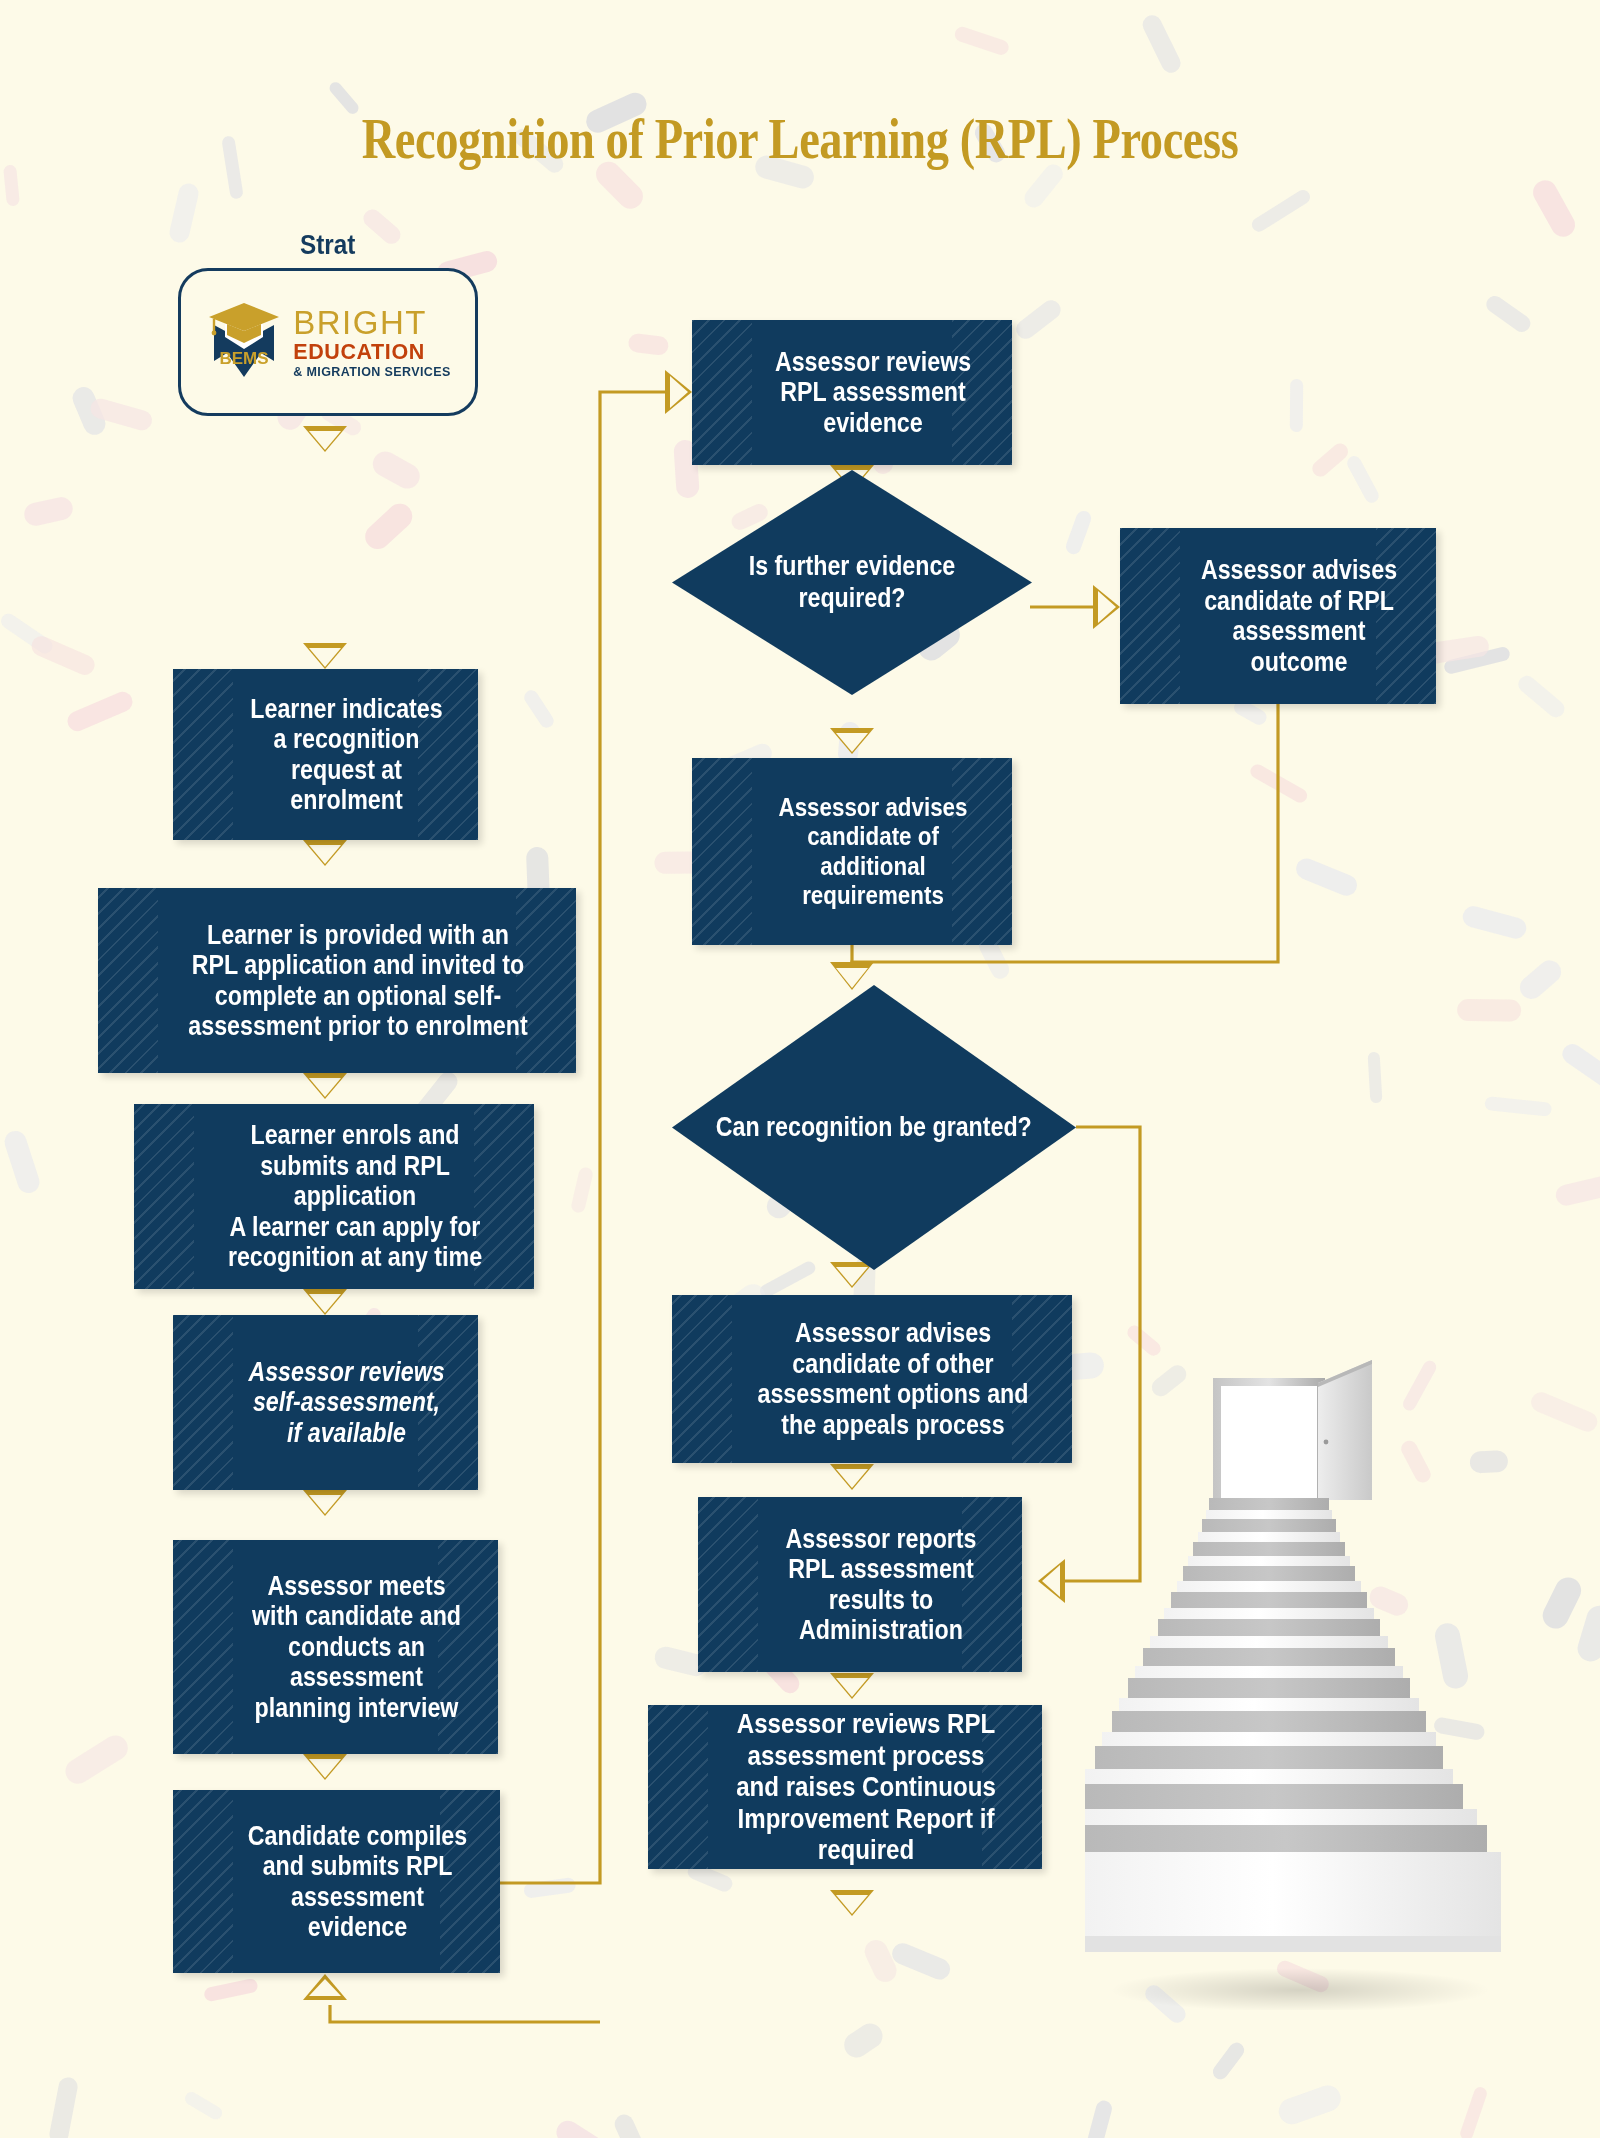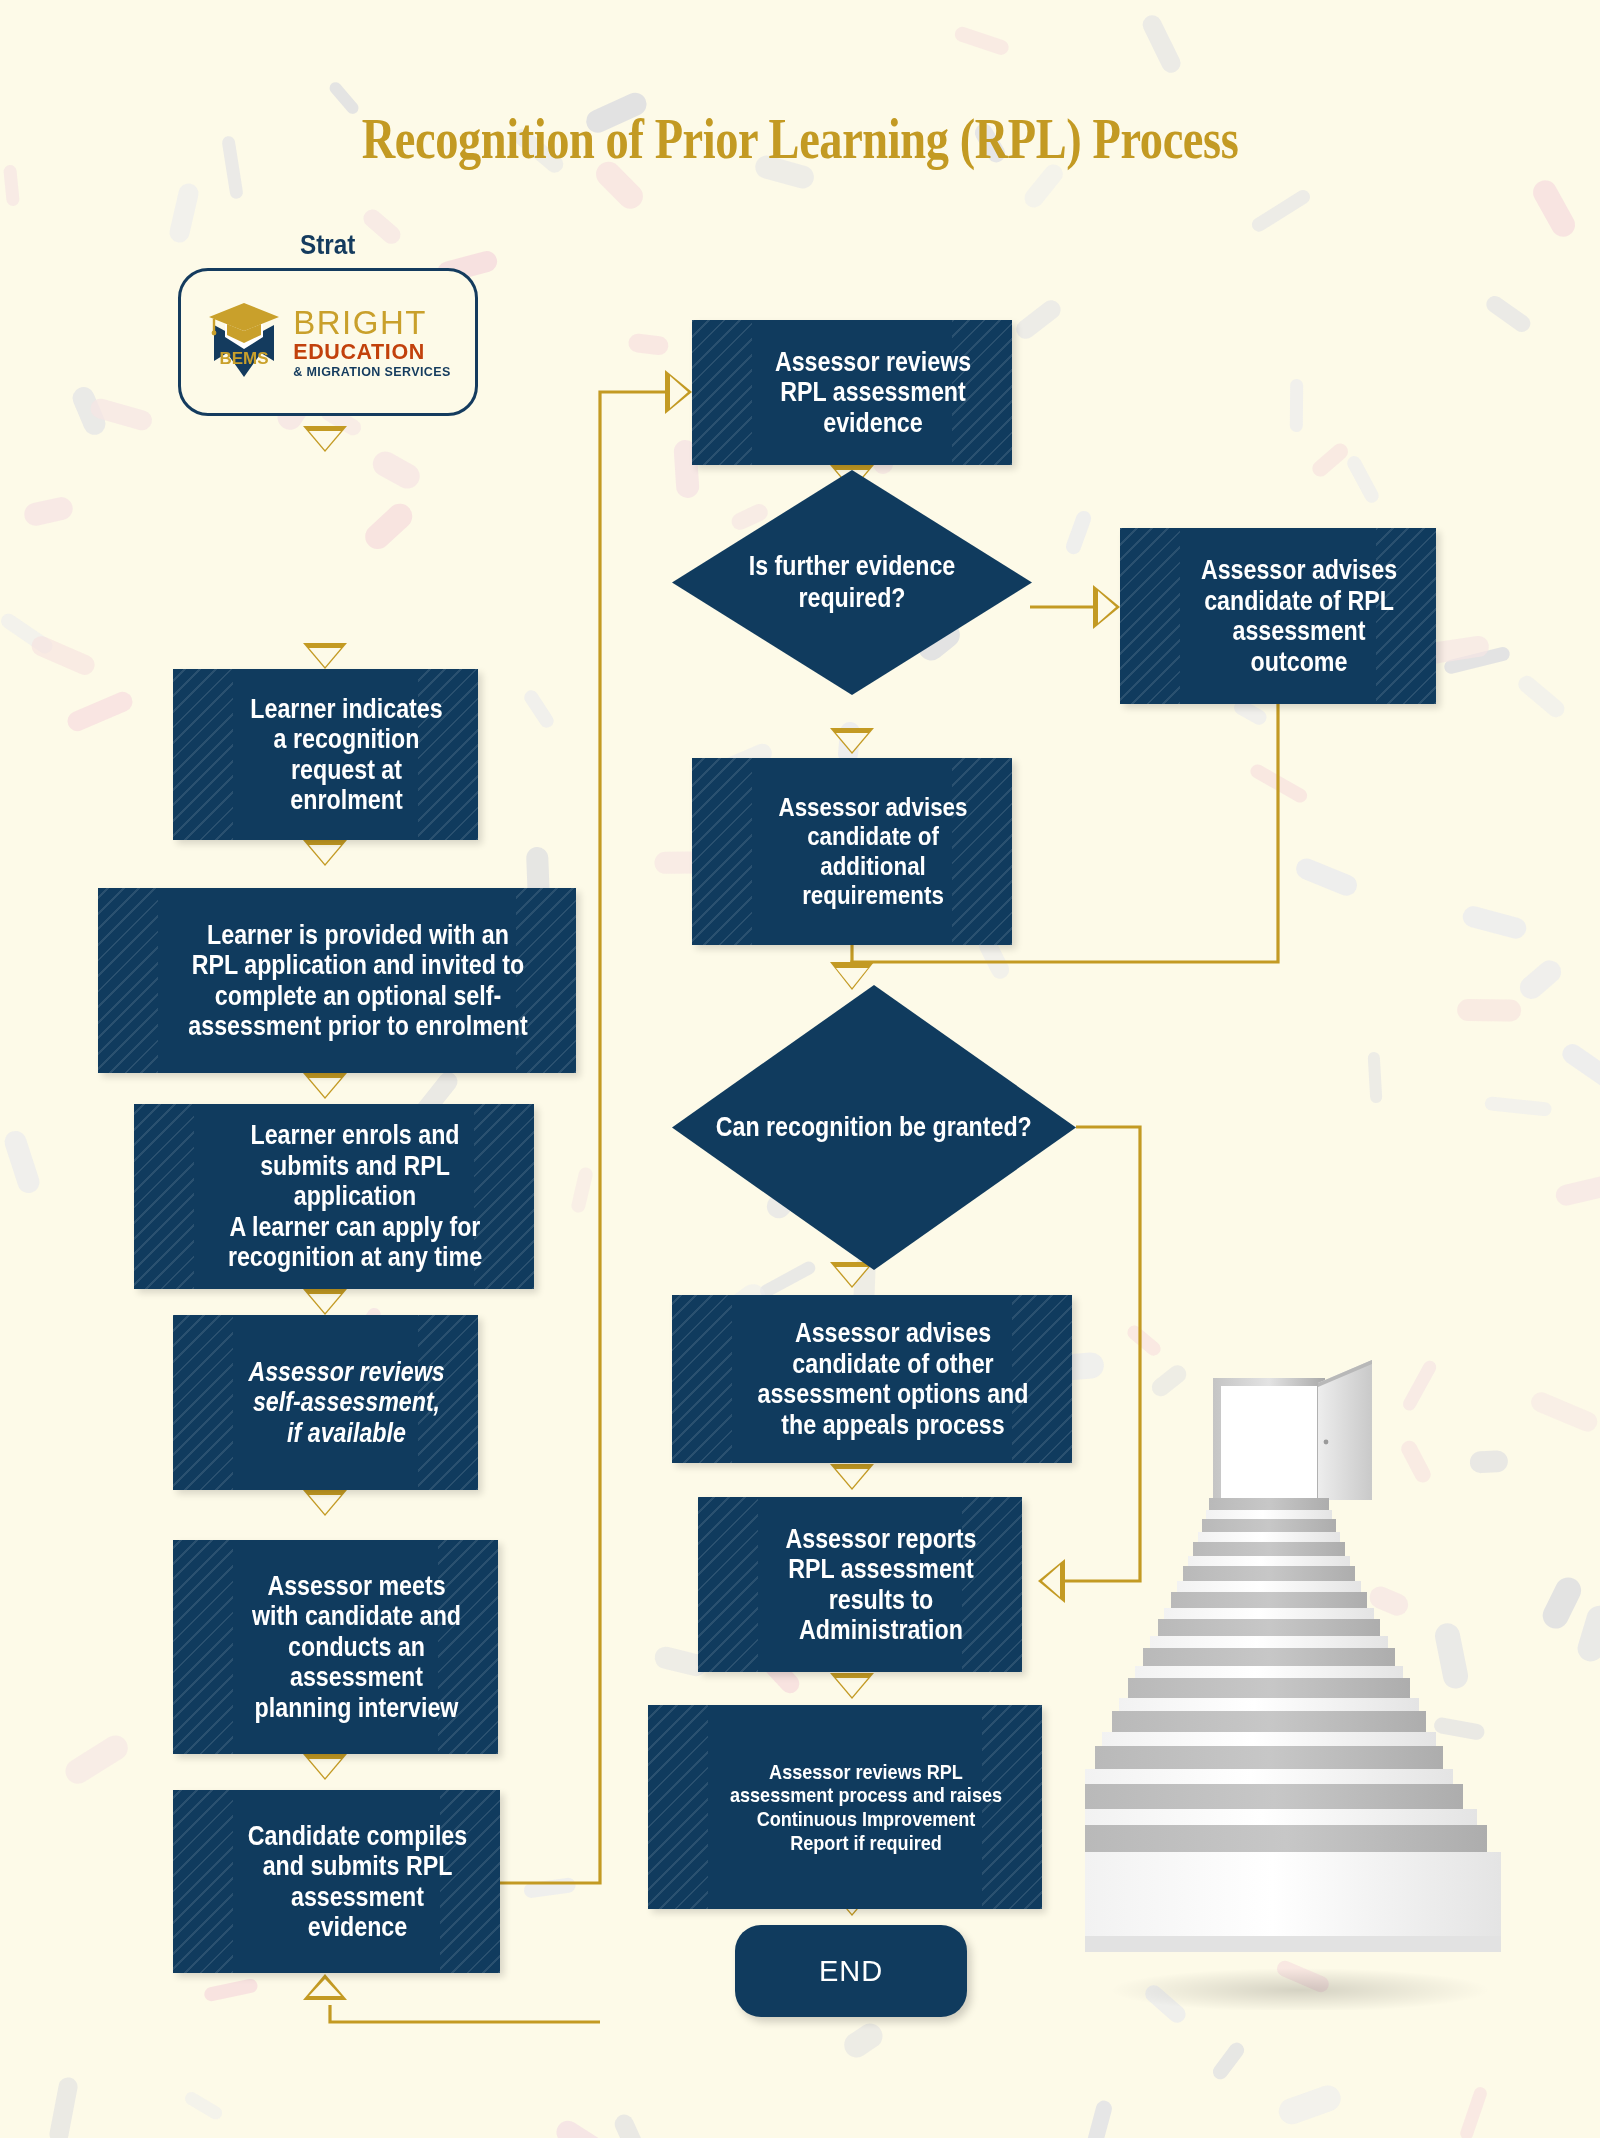--- a/index.html
+++ b/index.html
@@ -396,27 +396,24 @@
   </div>
 
   <div class="node" style="left:672px;top:1295px;width:400px;height:168px;font-size:27px;">
     <div class="inner"><span>Assessor advises candidate of other assessment options and the appeals process</span></div>
   </div>
 
   <div class="node" style="left:698px;top:1497px;width:324px;height:175px;font-size:27px;">
     <div class="inner"><span>Assessor reports RPL assessment results to Administration</span></div>
   </div>
 
-  <div class="node" style="left:648px;top:1705px;width:394px;height:204px;font-size:21px;">
+  <div class="node" style="left:648px;top:1705px;width:394px;height:164px;font-size:28px;">
     <div class="inner"><span>Assessor reviews RPL assessment process and raises Continuous Improvement Report if required</span></div>
   </div>
 
-  <div id="end-pill" style="left:735px;top:1925px;width:232px;height:92px;font-size:29px;">
-    <span>END</span>
-  </div>
 
   <div class="node" style="left:1120px;top:528px;width:316px;height:176px;font-size:27px;">
     <div class="inner"><span>Assessor advises candidate of RPL assessment outcome</span></div>
   </div>
 
   <div id="stairs" style="left:1085px;top:1350px;width:430px;height:660px;">
     <svg viewBox="0 0 430 660" width="430" height="660" xmlns="http://www.w3.org/2000/svg">
       <defs>
         <linearGradient id="treadG" x1="0" y1="0" x2="1" y2="0">
           <stop offset="0%" stop-color="#F2F2F2"></stop>

